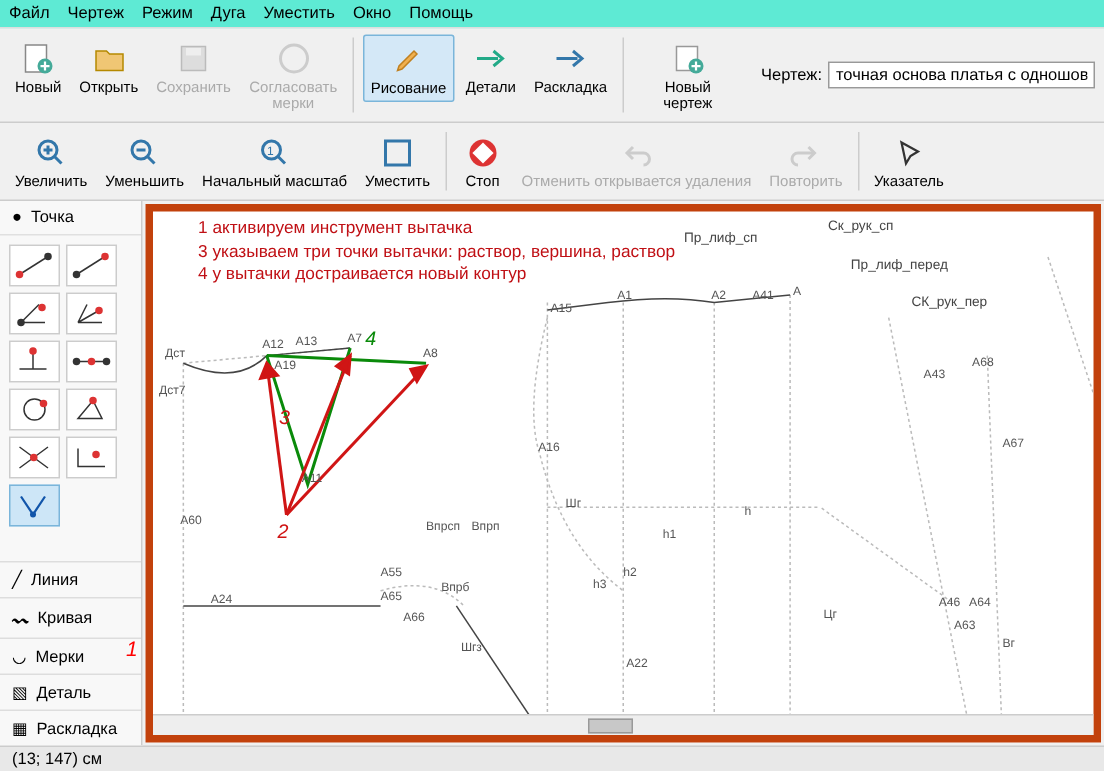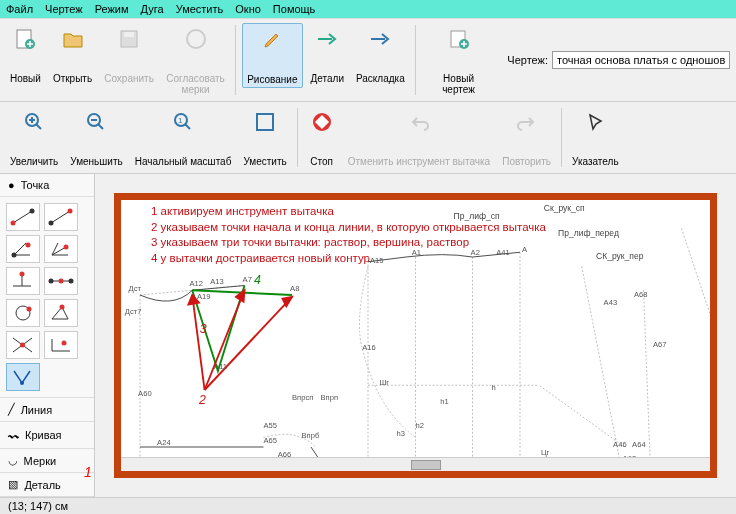--- a/index.html
+++ b/index.html
@@ -1,39 +1,39 @@
 <!DOCTYPE html>
 <html><head>
 <meta charset="utf-8">
 <style>
   * { margin: 0; padding: 0; box-sizing: border-box; }
   body { font-family: Tahoma, Arial, sans-serif; font-size: 11px; background: #f0f0f0; width: 736px; height: 514px; overflow: hidden; display: flex; flex-direction: column; }
   .menubar { background: #5eead4; padding: 3px 6px; border-bottom: 1px solid #ddd; display: flex; gap: 12px; }
   .menubar span { cursor: pointer; }
   .toolbar { background: #f0f0f0; padding: 4px 6px; display: flex; align-items: flex-start; gap: 4px; border-bottom: 1px solid #ccc; }
-  .tool-btn { display: flex; flex-direction: column; align-items: center; padding: 2px 4px; cursor: pointer; font-size: 10px; gap: 20px; }
+  .tool-btn { display: flex; flex-direction: column; align-items: center; padding: 2px 4px; cursor: pointer; font-size: 10px; gap: 0; }
   .tool-btn.active { background: #d4e8f7; border: 1px solid #7ab5da; border-radius: 2px; }
   .tool-btn .icon { width: 28px; height: 28px; display: flex; align-items: center; justify-content: center; }
   .tool-btn .lbl { text-align: center; }
   .vsep { width: 1px; background: #ccc; align-self: stretch; margin: 2px 2px; }
   .drawing-label { font-size: 11px; align-self: center; margin-left: 8px; }
   .drawing-input { border: 1px solid #999; padding: 2px 4px; font-size: 11px; width: 180px; align-self: center; height: 18px; }
   .toolbar2 { background: #f0f0f0; padding: 4px 6px; display: flex; align-items: flex-start; gap: 4px; border-bottom: 1px solid #ccc; }
   .toolbar2 .tool-btn .lbl2 { font-size: 10px; }
   .disabled { color: #aaa; }
   .main { flex: 1; display: flex; overflow: hidden; }
   .left-panel { width: 95px; background: #f8f8f8; border-right: 1px solid #ccc; display: flex; flex-direction: column; }
   .lp-header { padding: 5px 8px; font-size: 11px; display:flex;align-items:center;gap:6px; border-bottom:1px solid #e0e0e0;}
   .tool-grid { padding: 6px; display: flex; flex-wrap: wrap; gap: 4px; }
   .tg-btn { width: 34px; height: 28px; border: 1px solid #ccc; background: #fff; display:flex;align-items:center;justify-content:center; cursor:pointer;}
   .tg-btn.sel { background: #cde6f7; border-color:#7ab5da;}
   .side-anno { position:absolute; left:84px; top:290px; color:red; font-size:14px; font-style:italic;}
   .lp-list { margin-top: auto; }
   .lp-item { padding: 5px 8px; border-top: 1px solid #ddd; display:flex;align-items:center;gap:6px; cursor:pointer; font-size:11px;}
-  .canvas-wrap { flex:1; background:#fff; position:relative; overflow:hidden; border:7px solid #c2410c; margin:19px;}
+  .canvas-wrap { flex:1; background:#fff; position:relative; overflow:hidden; border:5px solid #c2410c; margin:2px;}
   .canvas { position:absolute; inset:0;}
   .instructions { position:absolute; left:30px; top:4px; font-size:11.5px; color:#c01015; line-height:1.35;}
   .statusbar { background:#e8e8e8; border-top:1px solid #ccc; padding:2px 8px; font-size:11px;}
   .hscroll { position:absolute; bottom:0; left:0; right:0; height:14px; background:#eee; border-top:1px solid #ccc;}
   .hscroll .thumb { position:absolute; left:290px; top:2px; height:10px; width:30px; background:#c8c8c8; border:1px solid #999;}
   .pt-lbl { font-size:8px; fill:#555; }
   .lbl2 { font-size:9px; fill:#444; }
 </style>
 </head>
 <body>
@@ -171,21 +171,21 @@
       </span>
     <span class="lbl2">Стоп</span>
   </div>
   <div class="tool-btn disabled">
     <span class="icon">
         <svg width="22" height="22">
           <path d="M6 11h10a4 4 0 010 8" fill="none" stroke="#ccc" stroke-width="2"></path>
           <path d="M9 7l-4 4 4 4" fill="none" stroke="#ccc" stroke-width="2"></path>
         </svg>
       </span>
-    <span class="lbl2">Отменить инструмент вытачка</span>
+    <span class="lbl2">Отменить открывается удаления</span>
   </div>
   <div class="tool-btn disabled">
     <span class="icon">
         <svg width="22" height="22">
           <path d="M16 11H6a4 4 0 000 8" fill="none" stroke="#ccc" stroke-width="2"></path>
           <path d="M13 7l4 4-4 4" fill="none" stroke="#ccc" stroke-width="2"></path>
         </svg>
       </span>
     <span class="lbl2">Повторить</span>
   </div>
@@ -302,21 +302,20 @@
       <div class="lp-item">
           <span>▦</span>
           <span>Раскладка</span>
         </div>
     </div>
   </div>
 
   <div class="canvas-wrap">
     <div class="instructions">
       <div>1 активируем инструмент вытачка</div>
-      <div>2 указываем точки начала и конца линии, в которую открывается вытачка</div>
       <div>3 указываем три точки вытачки: раствор, вершина, раствор</div>
       <div>4 у вытачки достраивается новый контур</div>
     </div>
 
     <svg class="canvas" viewBox="0 0 620 370">
 
       <g stroke="#bbb" stroke-dasharray="2 2" fill="none">
         <line x1="20" y1="100" x2="20" y2="350"></line>
         <line x1="20" y1="100" x2="130" y2="90"></line>
         <line x1="260" y1="60" x2="260" y2="350"></line>

